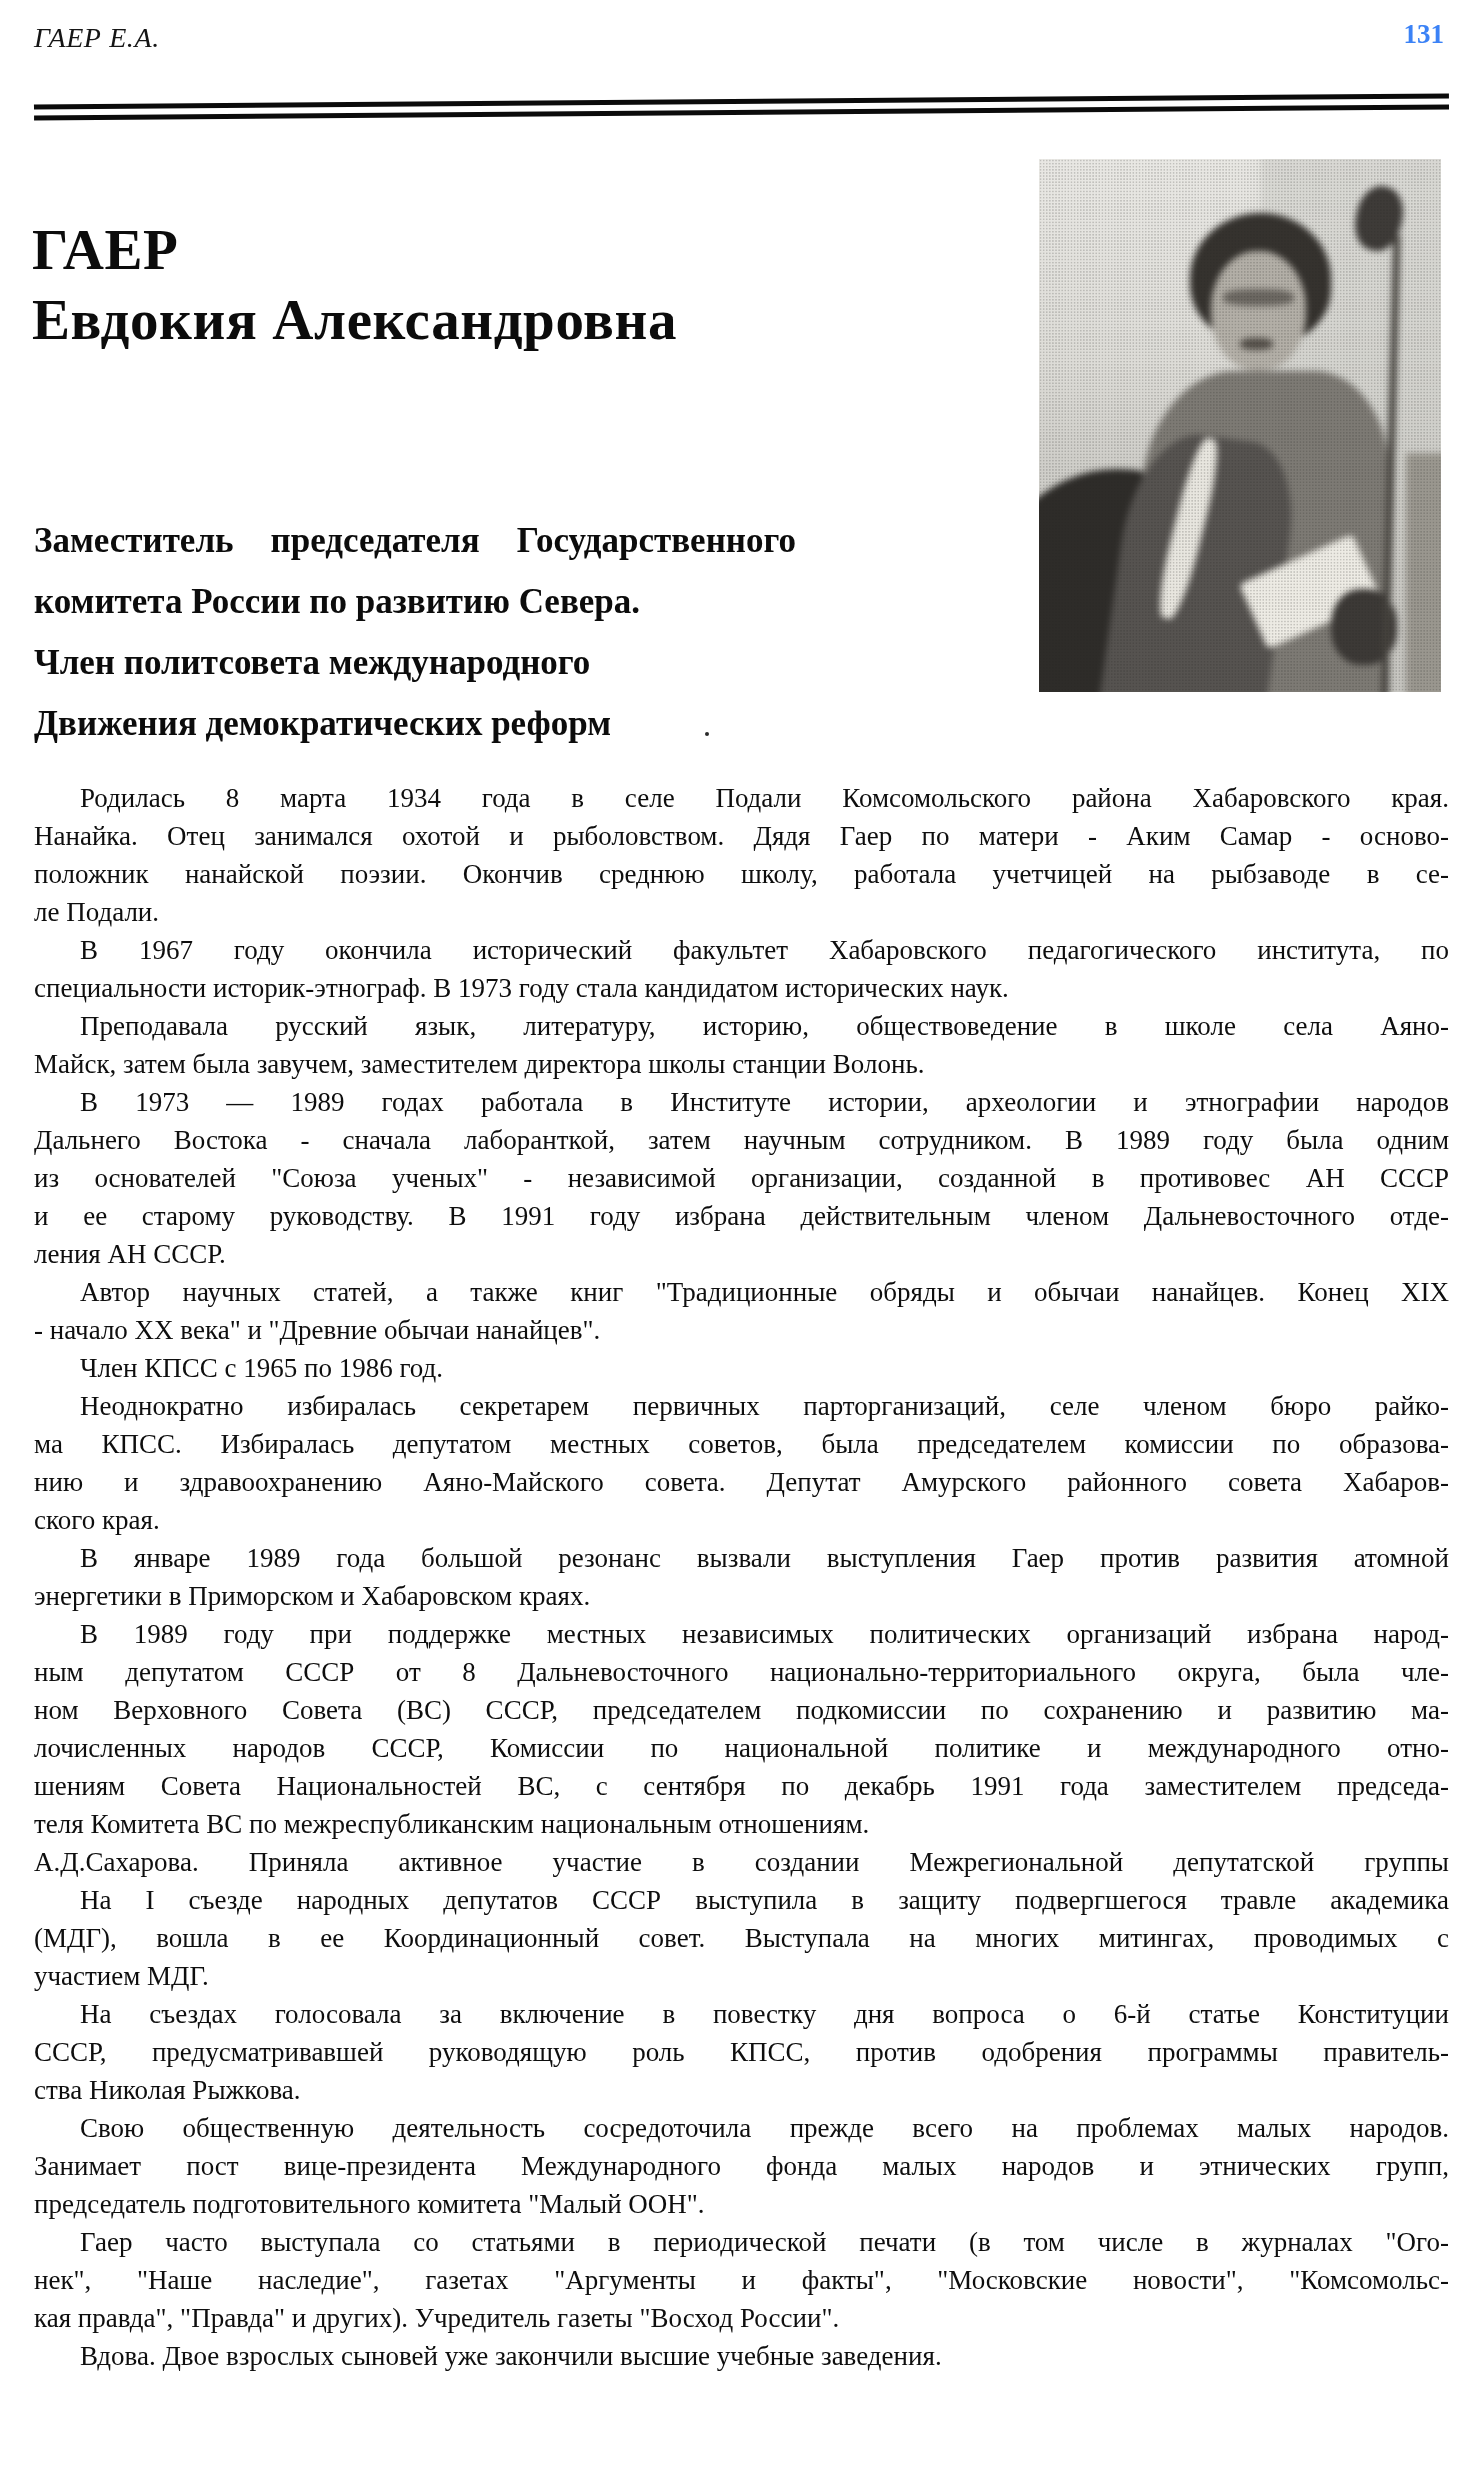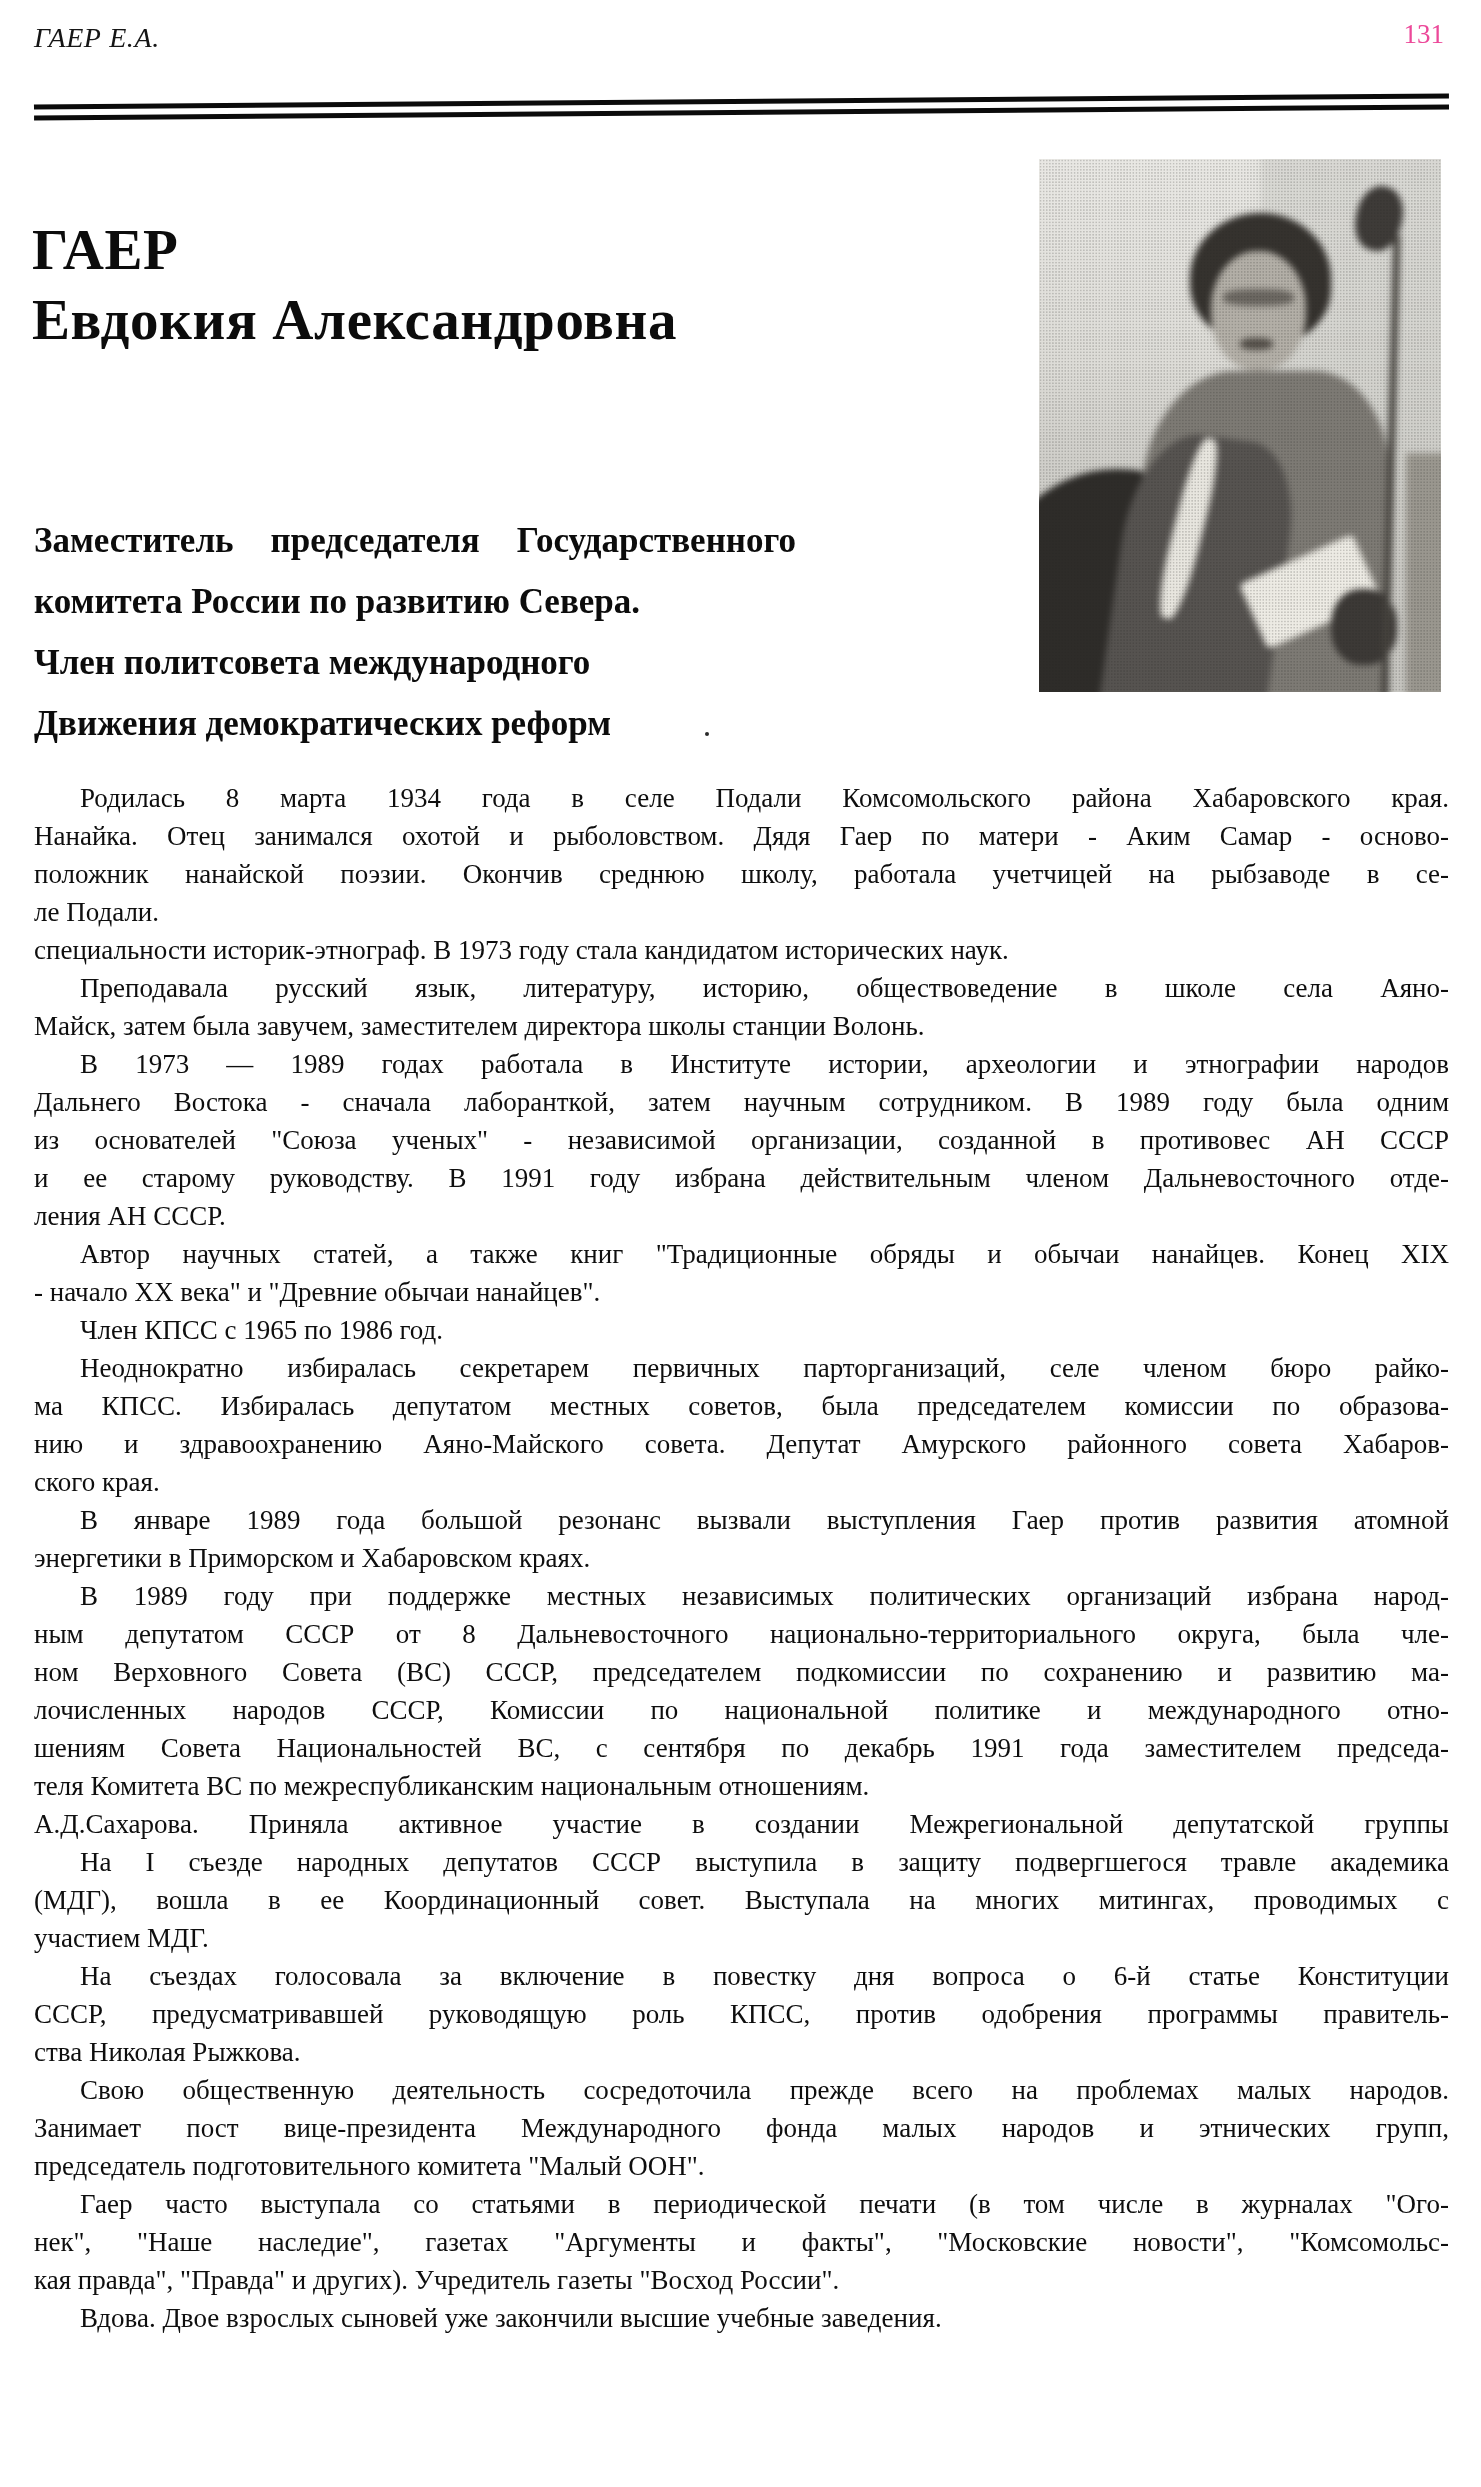--- a/index.html
+++ b/index.html
@@ -15,21 +15,21 @@
   }
 
   
   .running-title {
     position: absolute; left: 34px; top: 22px;
     font-size: 28px; font-style: italic; letter-spacing: 0.6px;
     color: #151515;
   }
   .page-number {
     position: absolute; right: 37px; top: 18.5px;
-    font-size: 27px; color: #ec4899;
+    font-size: 27px; color: #3b82f6; font-weight: bold;
   }
   .header-rule {
     position: absolute; left: 34px; top: 99px; width: 1415px; height: 6.2px;
     border-top: 5.6px solid #0b0b0b; border-bottom: 5.6px solid #0b0b0b;
     transform: rotate(-0.45deg);
   }
 
   
   .person-name {
     position: absolute; left: 32px; top: 215px; margin: 0;
@@ -129,20 +129,21 @@
   <div class="artifact-dot"></div>
 
   <main class="body-text">
       <div class="para">
         <div class="line j first">Родилась 8 марта 1934 года в селе Подали Комсомольского района Хабаровского края.</div>
         <div class="line j">Нанайка. Отец занимался охотой и рыболовством. Дядя Гаер по матери - Аким Самар - осново-</div>
         <div class="line j">положник нанайской поэзии. Окончив среднюю школу, работала учетчицей на рыбзаводе в се-</div>
         <div class="line">ле Подали.</div>
       </div>
       <div class="para">
+        <div class="line j first">В 1967 году окончила исторический факультет Хабаровского педагогического института, по</div>
         <div class="line">специальности историк-этнограф. В 1973 году стала кандидатом исторических наук.</div>
       </div>
       <div class="para">
         <div class="line j first">Преподавала русский язык, литературу, историю, обществоведение в школе села Аяно-</div>
         <div class="line">Майск, затем была завучем, заместителем директора школы станции Волонь.</div>
       </div>
       <div class="para">
         <div class="line j first">В 1973 — 1989 годах работала в Институте истории, археологии и этнографии народов</div>
         <div class="line j">Дальнего Востока - сначала лаборанткой, затем научным сотрудником. В 1989 году была одним</div>
         <div class="line j">из основателей "Союза ученых" - независимой организации, созданной в противовес АН СССР</div>

